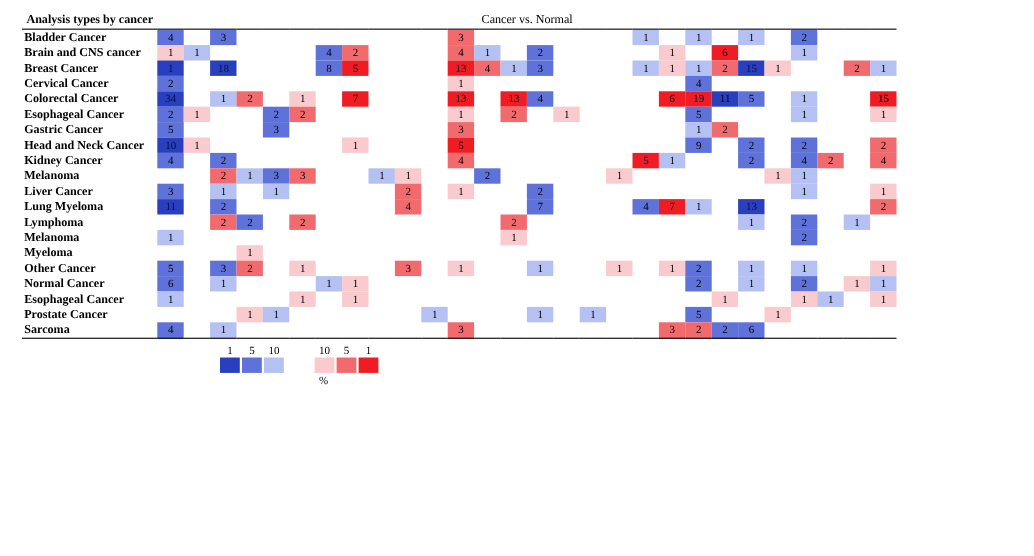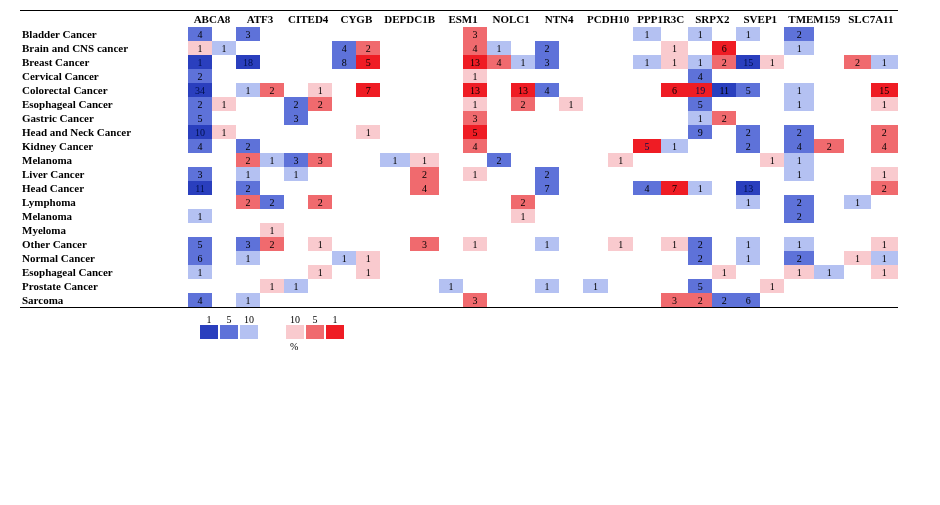--- a/index.html
+++ b/index.html
@@ -16,36 +16,23 @@
   .sw { width: 18px; height: 14px; display: inline-block; }
   .labs { display: flex; gap: 2px; }
   .labs span { width: 18px; text-align: center; }
 </style>
 </head>
 <body>
 
 <div id="root">
     <table class="hm">
       <thead>
-        <tr class="rule-t">
-          <th style="text-align: left; width: 160px;"></th>
-          <th colspan="2">ABCA8</th>
-          <th colspan="2">ATF3</th>
-          <th colspan="2">CITED4</th>
-          <th colspan="2">CYGB</th>
-          <th colspan="2">DEPDC1B</th>
-          <th colspan="2">ESM1</th>
-          <th colspan="2">NOLC1</th>
-          <th colspan="2">NTN4</th>
-          <th colspan="2">PCDH10</th>
-          <th colspan="2">PPP1R3C</th>
-          <th colspan="2">SRPX2</th>
-          <th colspan="2">SVEP1</th>
-          <th colspan="2">TMEM159</th>
-          <th colspan="2">SLC7A11</th>
+        <tr>
+          <th class="rule-b" style="text-align: left;">Analysis types by cancer</th>
+          <td colspan="28" class="subtitle rule-b">Cancer vs. Normal</td>
         </tr>
       </thead>
       <tbody>
         <tr>
           <td class="rowhdr">Bladder Cancer</td>
           <td class="cell" style="background: rgb(94, 114, 217); color: rgb(0, 0, 0);">4</td>
           <td class="cell"></td>
           <td class="cell" style="background: rgb(94, 114, 217); color: rgb(0, 0, 0);">3</td>
           <td class="cell"></td>
           <td class="cell"></td>
@@ -377,21 +364,21 @@
           <td class="cell"></td>
           <td class="cell"></td>
           <td class="cell"></td>
           <td class="cell"></td>
           <td class="cell" style="background: rgb(180, 193, 242); color: rgb(0, 0, 0);">1</td>
           <td class="cell"></td>
           <td class="cell"></td>
           <td class="cell" style="background: rgb(249, 202, 206);">1</td>
         </tr>
         <tr>
-          <td class="rowhdr">Head Cancer</td>
+          <td class="rowhdr">Lung Myeloma</td>
           <td class="cell" style="background: rgb(42, 63, 190); color: rgb(0, 16, 74);">11</td>
           <td class="cell"></td>
           <td class="cell" style="background: rgb(94, 114, 217); color: rgb(0, 0, 0);">2</td>
           <td class="cell"></td>
           <td class="cell"></td>
           <td class="cell"></td>
           <td class="cell"></td>
           <td class="cell"></td>
           <td class="cell"></td>
           <td class="cell" style="background: rgb(240, 106, 110);">4</td>

